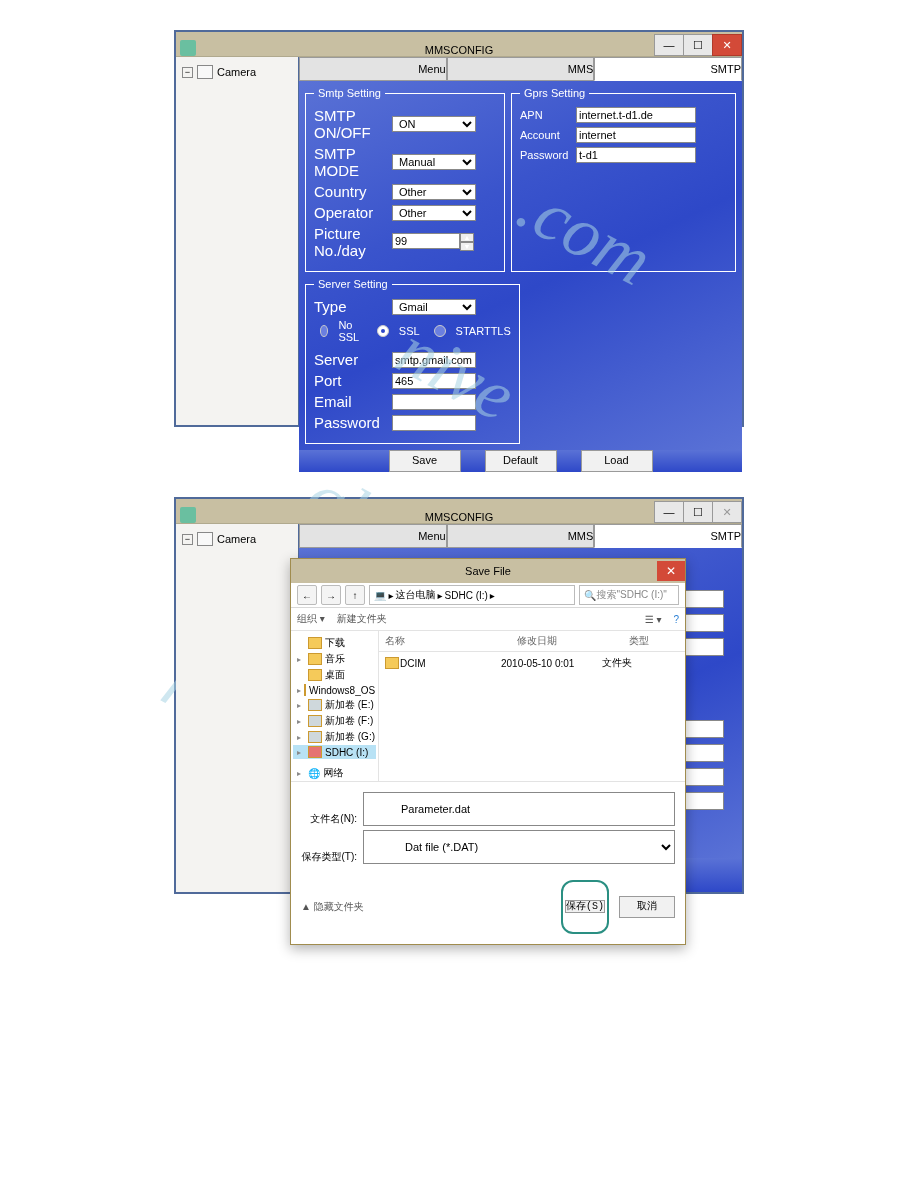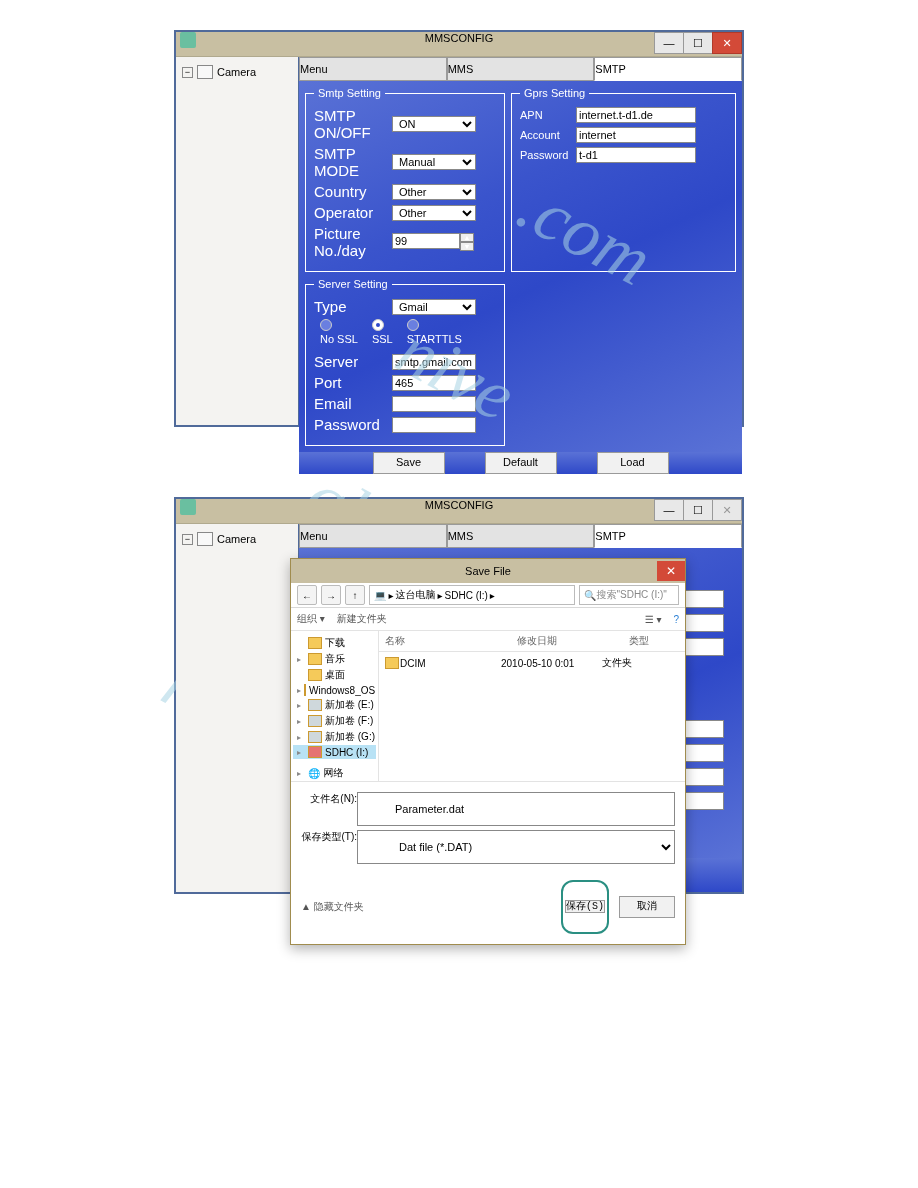--- a/index.html
+++ b/index.html
@@ -1,56 +1,56 @@
 <!DOCTYPE html>
 <html><head>
 <meta charset="utf-8">
 <style>
   body { margin:0; padding:30px 0; font-family: "Segoe UI", Tahoma, sans-serif; font-size:11px; color:#000; background:#fff; }
   .page { width:918px; margin:0 auto; }
   .shot { width:570px; margin:0 auto 70px auto; border:2px solid #506a9a; box-sizing:border-box; position:relative; }
-  .titlebar { height:24px; background:#c8bfa2; border-bottom:1px solid #b0a98e; display:flex; align-items:flex-start; position:relative; }
+  .titlebar { height:24px; background:#c8bfa2; border-bottom:1px solid #b0a98e; display:flex; align-items:flex-end; position:relative; }
   .titlebar .title { position:absolute; left:50%; transform:translateX(-50%); font-size:11px; }
   .titlebar .tb-icon { width:16px; height:16px; margin-left:4px; background:#6abfa0; border-radius:2px; }
   .winbtns { margin-left:auto; display:flex; }
   .winbtn { width:28px; height:20px; border:1px solid #999; background:#e8e8e8; display:flex; align-items:center; justify-content:center; font-size:11px; margin-left:-1px; }
   .winbtn.close { background:#d34a38; color:#fff; border-color:#b03a2a; }
   .body { display:flex; height:368px; }
   .sidebar { width:110px; background:#f4f3f1; border-right:1px solid #506a9a; padding:8px 6px; }
   .treerow { display:flex; align-items:center; gap:4px; }
   .treebox { width:9px; height:9px; border:1px solid #888; display:flex; align-items:center; justify-content:center; font-size:9px; line-height:9px; }
   .camicon { width:14px; height:12px; border:1px solid #888; background:#f8f8f8; position:relative; }
   .mainarea { flex:1; display:flex; flex-direction:column; }
   .tabs { display:flex; }
-  .tab { flex:1; text-align:left; padding:5px 0; background:#e3e3e3; border:1px solid #9a9a9a; border-bottom:1px solid #9a9a9a; font-size:11px; }
+  .tab { flex:1; text-align:right; padding:5px 0; background:#e3e3e3; border:1px solid #9a9a9a; border-bottom:1px solid #9a9a9a; font-size:11px; }
   .tab.active { background:#fff; border-bottom:1px solid #fff; }
   .content { flex:1; background:linear-gradient(155deg,#5a72d6 0%,#3a54cc 35%,#2e48c8 55%,#5a72d6 100%); padding:6px; display:grid; grid-template-columns:200px 1fr; grid-template-rows:auto auto 1fr; gap:6px; }
   fieldset { border:1px solid #fff; margin:0; padding:4px 8px 8px 8px; color:#fff; font-size:11px; }
   fieldset legend { padding:0 4px; font-size:11px; color:#fff; }
   .row { display:flex; align-items:center; margin:4px 0; gap:6px; }
   .row label { width:72px; font-size:15px; color:#fff; }
   .row .lbl2 { width:50px; font-size:11px; color:#fff; }
   select, input[type=text] { height:16px; font-size:11px; border:1px solid #888; background:#fff; box-sizing:border-box; padding:0 2px; }
   select { width:84px; }
   input.wide { width:120px; }
   input.mid { width:84px; }
   .spin { display:flex; }
   .spin input { width:68px; }
   .spin .sbtns { width:14px; display:flex; flex-direction:column; }
   .spin .sbtns div { flex:1; border:1px solid #888; background:#eee; font-size:7px; text-align:center; line-height:7px; }
   .radios { display:flex; gap:14px; margin:4px 0 8px 6px; font-size:11px; }
-  .radio { display:flex; gap:2px;flex-direction:column; }
+  .radio { display:flex; align-items:center; gap:10px; }
   .rdot { width:10px; height:10px; border-radius:50%; border:1px solid #ccc; background:#6a7fe0; }
   .rdot.sel { background:#fff; position:relative; }
   .rdot.sel::after { content:""; position:absolute; width:4px; height:4px; background:#2e48c8; border-radius:50%; top:3px; left:3px; }
   .fs-smtp { grid-column:1; grid-row:1; }
   .fs-gprs { grid-column:2; grid-row:1; }
   .fs-serv { grid-column:1; grid-row:2 / span 2; }
   .fs-mail { grid-column:2; grid-row:2 / span 2; }
-  .btnbar { height:34px; background:linear-gradient(#5a72d6,#2e48c8); display:flex; justify-content:center; align-items:center; gap:40px; }
+  .btnbar { height:34px; background:linear-gradient(#5a72d6,#2e48c8); display:flex; justify-content:center; align-items:center; gap:24px; }
   .btn { width:70px; height:20px; background:#f1f1f1; border:1px solid #9a9a9a; font-size:11px; text-align:center; line-height:18px; }
   .watermark { position:absolute; color:#a9d4e4; font-size:72px; pointer-events:none; transform:rotate(28deg); opacity:0.55; font-style:italic; font-family:Georgia,serif; }
 
   
   .body2 { display:flex; height:368px; position:relative; }
   .body2 .content2 { flex:1; background:linear-gradient(155deg,#5a72d6 0%,#2e48c8 60%,#5a72d6 100%); }
   .dialog { position:absolute; left:114px; top:34px; width:394px; background:#fff; border:1px solid #a08c4e; box-shadow:0 4px 12px rgba(0,0,0,.3); z-index:5; }
   .dlg-tb { height:24px; background:#c8bfa2; display:flex; align-items:center; position:relative; }
   .dlg-tb .dtitle { position:absolute; left:50%; transform:translateX(-50%); font-size:11px; }
   .dlg-tb .dclose { margin-left:auto; width:28px; height:20px; background:#d34a38; color:#fff; display:flex; align-items:center; justify-content:center; font-size:12px; }
@@ -64,21 +64,21 @@
   .dlg-tree { width:100px; border-right:1px solid #e3e3e3; font-size:10px; padding:4px 2px; overflow:hidden; }
   .tnode { display:flex; align-items:center; gap:3px; padding:1px 0 1px 4px; white-space:nowrap; }
   .tnode.sel { background:#b8e2f5; }
   .tri { width:8px; font-size:8px; color:#888; }
   .ficon { width:12px; height:10px; background:#f5ca5a; border:1px solid #cc9a30; }
   .dlg-list { flex:1; font-size:10px; }
   .lhead { display:flex; border-bottom:1px solid #e3e3e3; color:#666; }
   .lhead div { padding:3px 6px; }
   .lrow { display:flex; padding:4px 6px; align-items:center; gap:1px; }
   .dlg-bottom { border-top:1px solid #e3e3e3; padding:6px 10px; font-size:10px; }
-  .dlg-bottom .frow { display:flex; align-items:flex-start; margin:4px 0; }
+  .dlg-bottom .frow { display:flex; align-items:flex-end; margin:4px 0; gap:6px; }
   .dlg-bottom .frow label { width:56px; text-align:right; }
   .dlg-bottom .frow .finput { flex:1; height:34px; border:1px solid #888;padding-left:37px; }
   .dlg-actions { display:flex; justify-content:flex-end; align-items:center; gap:10px; padding:6px 10px 10px; }
   .dlg-actions .hide { margin-right:auto; font-size:10px; color:#555; }
   .dbtn { width:54px; height:20px; border:1px solid #9a9a9a; background:#f1f1f1; font-size:10px; text-align:center; line-height:18px; }
   .ring { border:2px solid #2a8f82; border-radius:12px; padding:16px 2px;font-family:Liberation Mono, monospace; }
   .faux-fields { position:absolute; right:18px; top:60px; width:130px; }
   .faux-fields .ff { height:16px; background:#fff; border:1px solid #888; margin:6px 0; }
   .faux-fields2 { position:absolute; right:18px; top:190px; width:130px; }
   .faux-fields2 .ff { height:16px; background:#fff; border:1px solid #888; margin:6px 0; }

